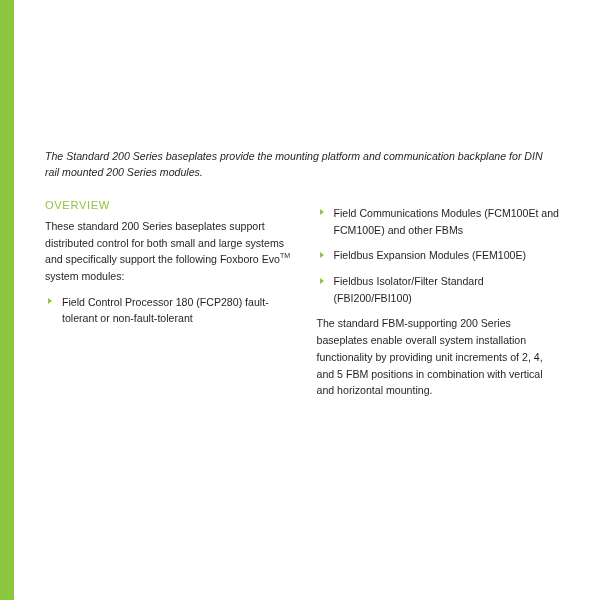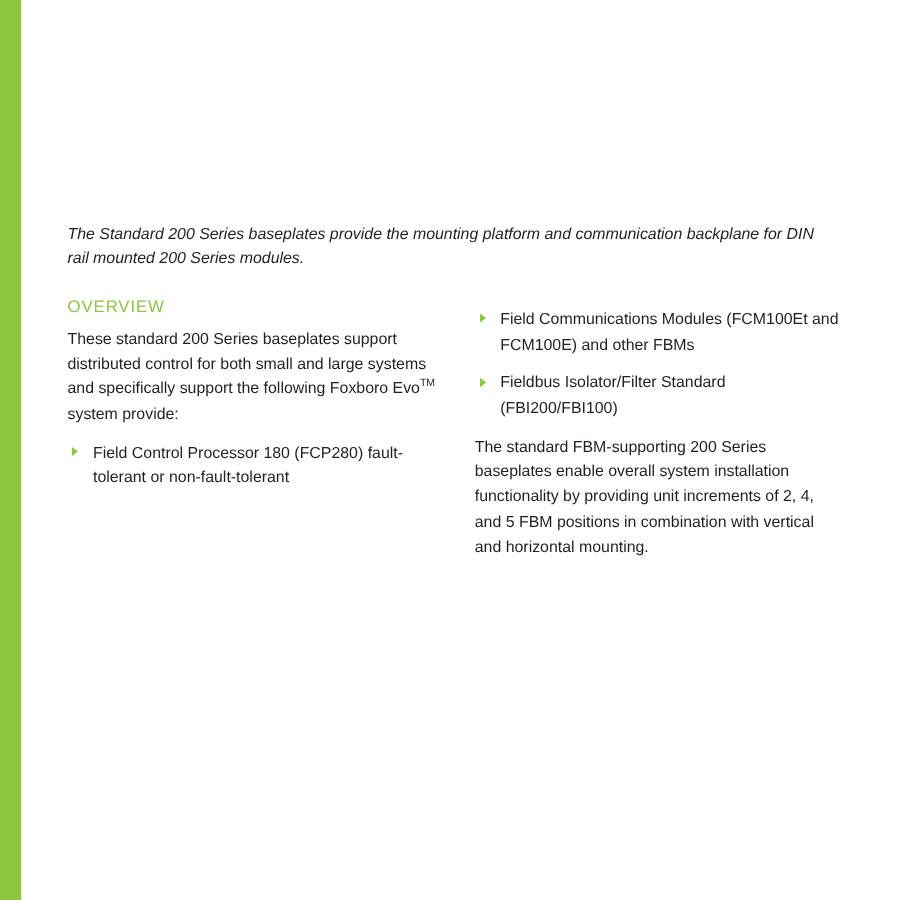--- a/index.html
+++ b/index.html
@@ -104,31 +104,31 @@
   <div class="left-rule"></div>
 
   <div class="content">
 
     <p class="intro">The Standard 200 Series baseplates provide the mounting platform and communication backplane for DIN rail mounted 200 Series modules.</p>
 
     <div class="columns">
 
       <div class="col">
         <h2 class="section-title">OVERVIEW</h2>
-        <p class="body"><span>These standard 200 Series baseplates support distributed control for both small and large systems and specifically support the following Foxboro Evo</span><span class="sup">TM</span><span> system provide:</span></p>
+        <p class="body"><span>These standard 200 Series baseplates support distributed control for both small and large systems and specifically support the following Foxboro Evo</span><span class="sup">TM</span><span> system modules:</span></p>
 
         <ul class="bullets">
           <li><span class="tri"></span><span>Field Control Processor 180 (FCP280) fault-tolerant or non-fault-tolerant</span></li>
         </ul>
       </div>
 
       <div class="col right-col-top">
         <ul class="bullets">
           <li><span class="tri"></span><span>Field Communications Modules (FCM100Et and FCM100E) and other FBMs</span></li>
-          <li><span class="tri"></span></li>
+          <li><span class="tri"></span><span>Fieldbus Expansion Modules (FEM100E)</span></li>
           <li><span class="tri"></span><span>Fieldbus Isolator/Filter Standard (FBI200/FBI100)</span></li>
         </ul>
         <p class="body">The standard FBM-supporting 200 Series baseplates enable overall system installation functionality by providing unit increments of 2, 4, and 5 FBM positions in combination with vertical and horizontal mounting.</p>
       </div>
 
     </div>
   </div>
 </div>
 
 </body></html>

